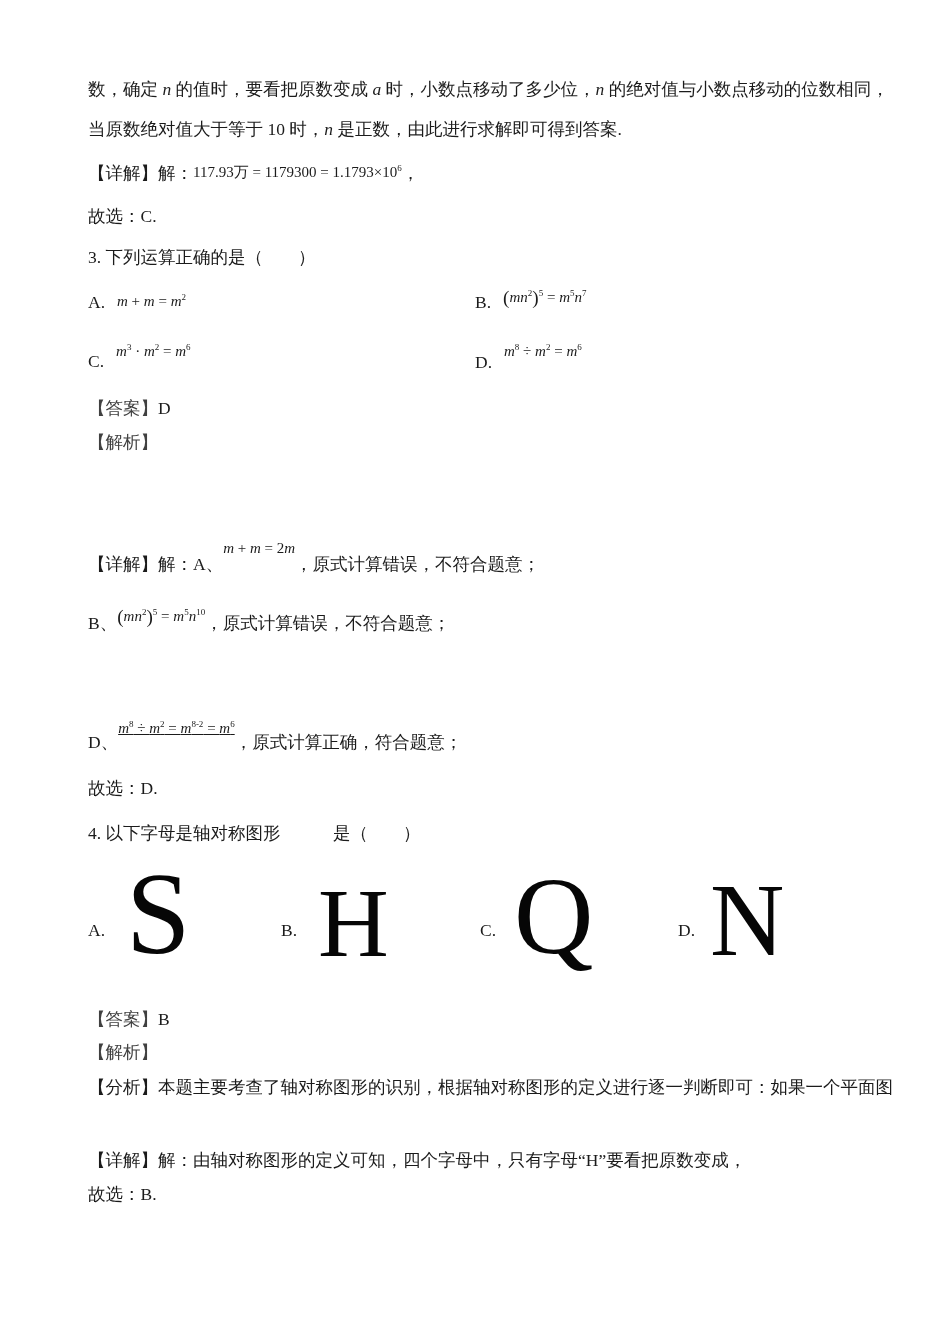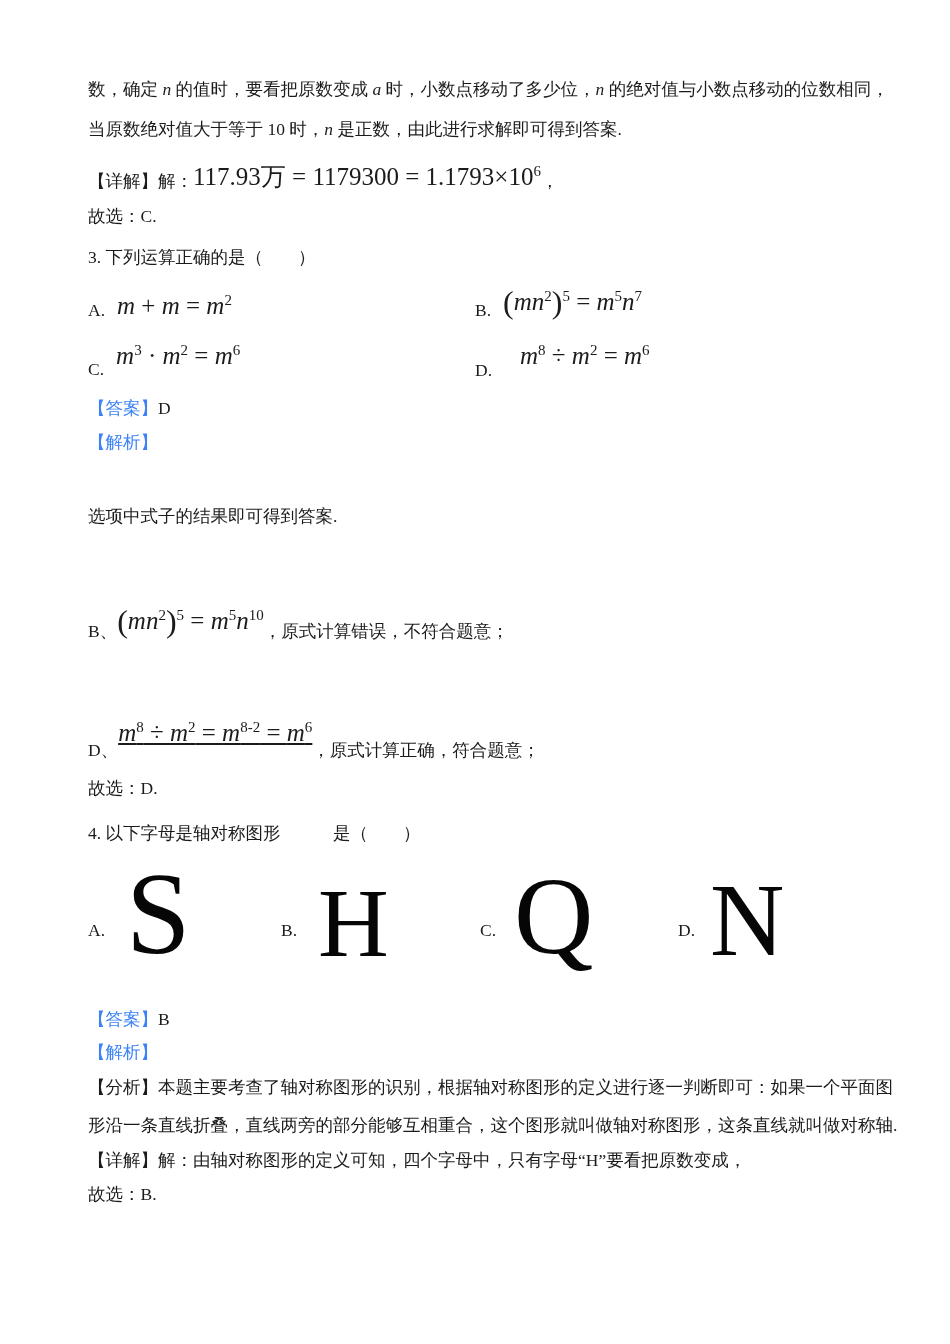--- a/index.html
+++ b/index.html
@@ -2,31 +2,31 @@
 <html><head>
 <meta charset="utf-8">
 <style>
   html,body{margin:0;padding:0;background:#ffffff;}
   #page{
     position:relative;width:950px;height:1344px;background:#ffffff;
     font-family:"Liberation Serif","DejaVu Serif",serif;
     font-size:17.5px;color:#1b1b1b;overflow:hidden;
   }
   .line{position:absolute;left:88px;white-space:nowrap;line-height:1.35;}
-  .blue{color:#3b82f6;}
-  .math{font-family:"Liberation Serif","DejaVu Serif",serif;font-size:25px;}
+  .blue{color:#404040;}
+  .math{font-family:"Liberation Serif","DejaVu Serif",serif;font-size:15px;}
   .ms{font-family:"Liberation Serif","DejaVu Serif",serif;}
   .mi{font-family:"Liberation Serif","DejaVu Serif",serif;font-style:italic;}
   .msup{font-size:0.60em;vertical-align:super;line-height:0;}
   .mbig{font-size:1.28em;line-height:0;vertical-align:-0.10em;}
   .raise2{position:relative;top:-2px;display:inline-block;}
   .raise6{position:relative;top:-6px;display:inline-block;}
   .raise8{position:relative;top:-8px;display:inline-block;}
   .raise11{position:relative;top:-11px;display:inline-block;}
-  .raise12{position:relative;top:-12px;display:inline-block;margin-left:16px;}
+  .raise12{position:relative;top:-12px;display:inline-block;}
   .raise15{position:relative;top:-15px;display:inline-block;text-decoration:underline;}
   .raise17{position:relative;top:-17px;display:inline-block;}
   .opt{position:absolute;white-space:nowrap;line-height:1.35;}
   .olabel{margin-right:12px;}
   .letterlabel{position:absolute;white-space:nowrap;line-height:1;font-size:17.5px;}
   .bigletter{position:absolute;line-height:1;font-family:"Liberation Serif","DejaVu Serif",serif;color:#060606;}
 </style>
 </head>
 <body>
 
@@ -53,22 +53,24 @@
     <span class="olabel">C.</span><span class="math raise11"><span class="mi">m</span><span class="msup ms">3</span><span class="ms"> · </span><span class="mi">m</span><span class="msup ms">2</span><span class="ms"> = </span><span class="mi">m</span><span class="msup ms">6</span></span>
   </div>
   <div class="opt" style="left:475px;top:351px;">
     <span class="olabel">D.</span><span class="math raise12"><span class="mi">m</span><span class="msup ms">8</span><span class="ms"> ÷ </span><span class="mi">m</span><span class="msup ms">2</span><span class="ms"> = </span><span class="mi">m</span><span class="msup ms">6</span></span>
   </div>
 
   <div class="line" style="top:397px;">
     <span class="blue">【答案】</span><span class="ms">D</span>
   </div>
   <div class="line blue" style="top:431px;">【解析】</div>
-  <div class="line" style="top:505px;">选项中式子的结果即可得到答案.</div>
 
+  <div class="line" style="top:553px;">
+    <span>【详解】解：A、</span><span class="math raise17"><span class="mi">m</span><span class="ms"> + </span><span class="mi">m</span><span class="ms"> = 2</span><span class="mi">m</span></span><span>，原式计算错误，不符合题意；</span>
+  </div>
   <div class="line" style="top:612px;">
     <span>B、</span><span class="math raise8"><span class="ms mbig">(</span><span class="mi">mn</span><span class="msup ms">2</span><span class="ms mbig">)</span><span class="msup ms">5</span><span class="ms"> = </span><span class="mi">m</span><span class="msup ms">5</span><span class="mi">n</span><span class="msup ms">10</span></span><span>，原式计算错误，不符合题意；</span>
   </div>
   <div class="line" style="top:731px;">
     <span>D、</span><span class="math raise15"><span class="mi">m</span><span class="msup ms">8</span><span class="ms"> ÷ </span><span class="mi">m</span><span class="msup ms">2</span><span class="ms"> = </span><span class="mi">m</span><span class="msup ms">8-2</span><span class="ms"> = </span><span class="mi">m</span><span class="msup ms">6</span></span><span>，原式计算正确，符合题意；</span>
   </div>
 
   <div class="line" style="top:777px;"><span>故选：</span><span class="ms">D</span><span>.</span></div>
 
   <div class="line" style="top:822px;">4. 以下字母是轴对称图形　　　是（　　）</div>
@@ -80,17 +82,16 @@
   <div class="letterlabel" style="left:480px;top:922px;">C.</div>
   <div class="bigletter" style="left:514px;top:861px;font-size:110px;">Q</div>
   <div class="letterlabel" style="left:678px;top:922px;">D.</div>
   <div class="bigletter" style="left:710px;top:869px;font-size:103px;">N</div>
 
   <div class="line" style="top:1008px;">
     <span class="blue">【答案】</span><span class="ms">B</span>
   </div>
   <div class="line blue" style="top:1041px;">【解析】</div>
   <div class="line" style="top:1076px;">【分析】本题主要考查了轴对称图形的识别，根据轴对称图形的定义进行逐一判断即可：如果一个平面图</div>
-  <div class="line" style="top:1114px;">形沿一条直线折叠，直线两旁的部分能够互相重合，这个图形就叫做轴对称图形，这条直线就叫做对称轴.</div>
   <div class="line" style="top:1149px;"><span>【详解】解：由轴对称图形的定义可知，四个字母中，只有字母“</span><span class="ms">H</span><span>”要看把原数变成，</span></div>
   <div class="line" style="top:1183px;"><span>故选：</span><span class="ms">B</span><span>.</span></div>
 
 </div>
 
 </body></html>

